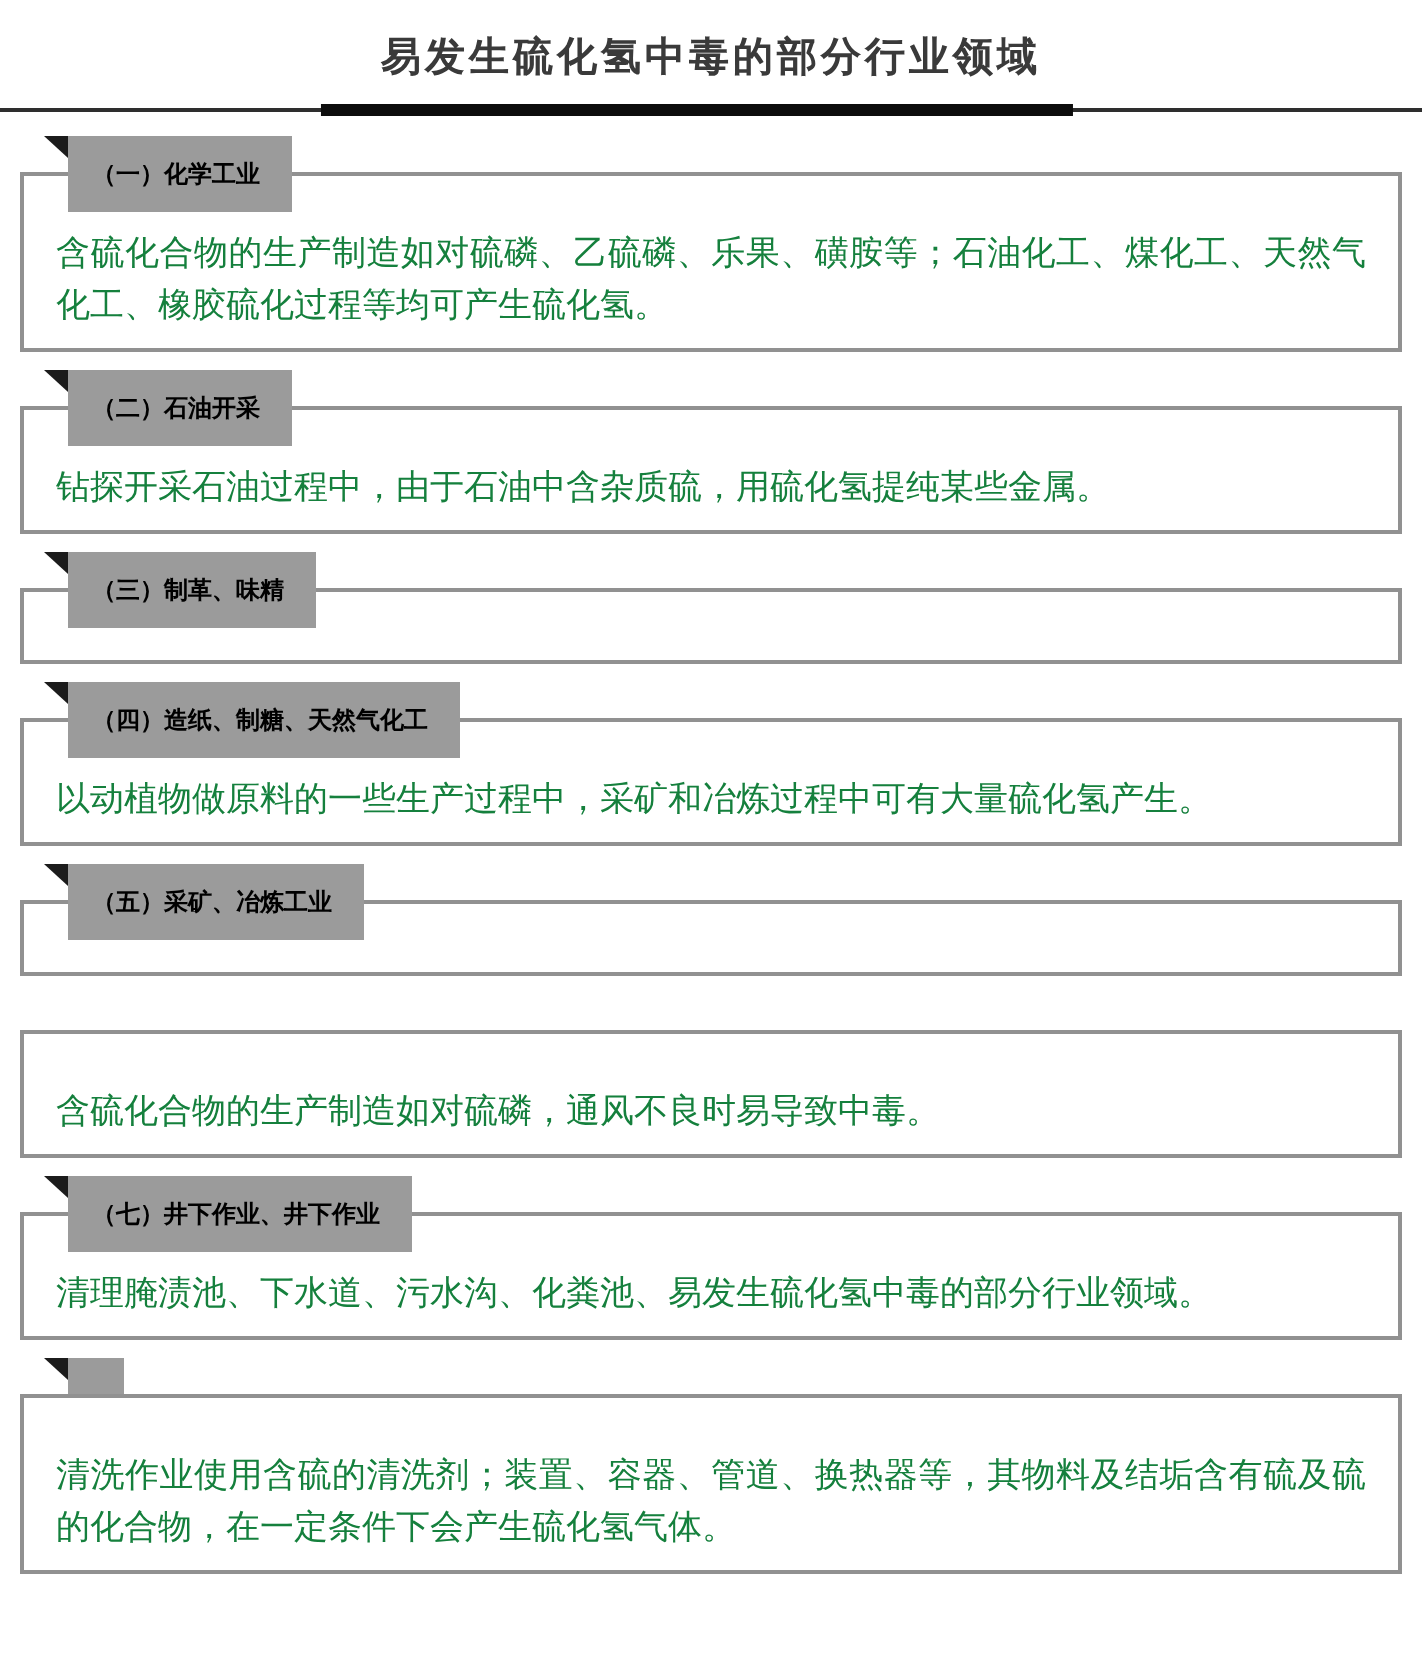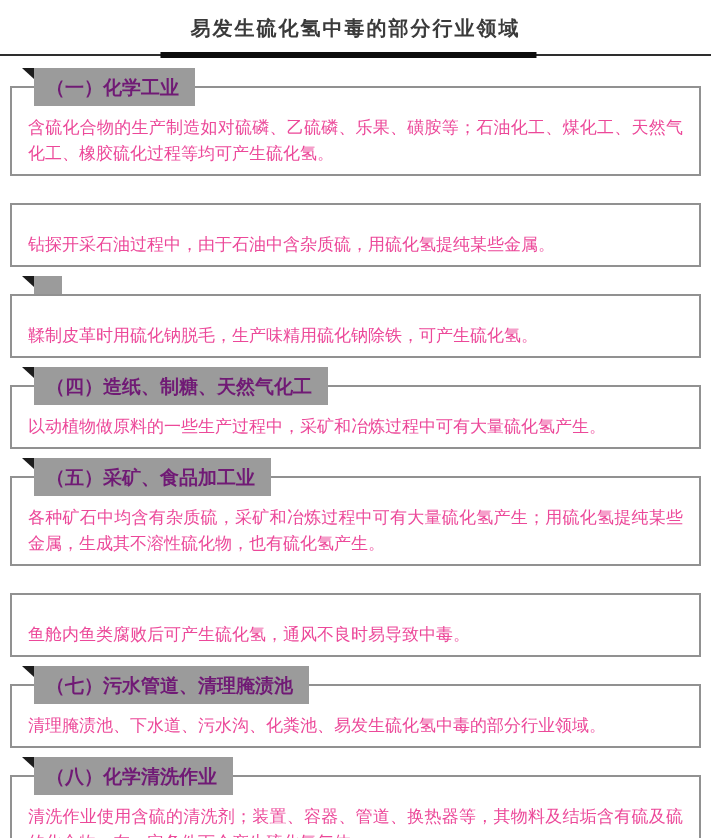--- a/index.html
+++ b/index.html
@@ -48,40 +48,40 @@
     margin: 27px 10px 0 10px;
     border: 2px solid #919191;
     padding: 26px 16px 8px 16px;
     background: #ffffff;
   }
   .label {
     position: absolute;
     top: -20px;
     left: 22px;
     background: #9b9b9b;
-    color: #701a75;
-    font-size: 19px;
+    color: #000000;
+    font-size: 12px;
     font-weight: bold;
     line-height: 20px;
     padding: 9px 16px 9px 12px;
     white-space: nowrap;
   }
   .fold {
     position: absolute;
     left: -12px;
     top: 0;
     width: 12px;
     height: 11px;
     background: #1c1c1c;
     -webkit-clip-path: polygon(0 0, 100% 0, 100% 100%);
     clip-path: polygon(0 0, 100% 0, 100% 100%);
   }
   .desc {
     font-size: 17px;
-    color: #ec4899;
+    color: #15803d;
     line-height: 26px;
     text-align: justify;
   }
 </style>
 </head>
 <body>
 
 <header>
   <h1>易发生硫化氢中毒的部分行业领域</h1>
   <div class="rule">
@@ -94,59 +94,61 @@
 
   <section class="box">
     <div class="label">
       <span class="fold"></span>
       <span>（一）化学工业</span>
     </div>
     <p class="desc">含硫化合物的生产制造如对硫磷、乙硫磷、乐果、磺胺等；石油化工、煤化工、天然气化工、橡胶硫化过程等均可产生硫化氢。</p>
   </section>
 
   <section class="box">
+    <div class="label">
+      <span class="fold"></span>
+      <span>（二）石油开采</span>
+    </div>
     <p class="desc">钻探开采石油过程中，由于石油中含杂质硫，用硫化氢提纯某些金属。</p>
   </section>
 
   <section class="box">
     <div class="label">
       <span class="fold"></span>
+      <span>（三）制革、味精</span>
     </div>
-    <p class="desc">鞣制皮革时用硫化钠脱毛，生产味精用硫化钠除铁，可产生硫化氢。</p>
   </section>
 
   <section class="box">
     <div class="label">
       <span class="fold"></span>
       <span>（四）造纸、制糖、天然气化工</span>
     </div>
     <p class="desc">以动植物做原料的一些生产过程中，采矿和冶炼过程中可有大量硫化氢产生。</p>
   </section>
 
   <section class="box">
     <div class="label">
       <span class="fold"></span>
-      <span>（五）采矿、食品加工业</span>
+      <span>（五）采矿、冶炼工业</span>
     </div>
-    <p class="desc">各种矿石中均含有杂质硫，采矿和冶炼过程中可有大量硫化氢产生；用硫化氢提纯某些金属，生成其不溶性硫化物，也有硫化氢产生。</p>
   </section>
 
   <section class="box">
-    <p class="desc">鱼舱内鱼类腐败后可产生硫化氢，通风不良时易导致中毒。</p>
+    <p class="desc">含硫化合物的生产制造如对硫磷，通风不良时易导致中毒。</p>
   </section>
 
   <section class="box">
     <div class="label">
       <span class="fold"></span>
-      <span>（七）污水管道、清理腌渍池</span>
+      <span>（七）井下作业、井下作业</span>
     </div>
     <p class="desc">清理腌渍池、下水道、污水沟、化粪池、易发生硫化氢中毒的部分行业领域。</p>
   </section>
 
   <section class="box">
     <div class="label">
       <span class="fold"></span>
-      <span>（八）化学清洗作业</span>
     </div>
     <p class="desc">清洗作业使用含硫的清洗剂；装置、容器、管道、换热器等，其物料及结垢含有硫及硫的化合物，在一定条件下会产生硫化氢气体。</p>
   </section>
 
 </main>
 
 </body></html>

